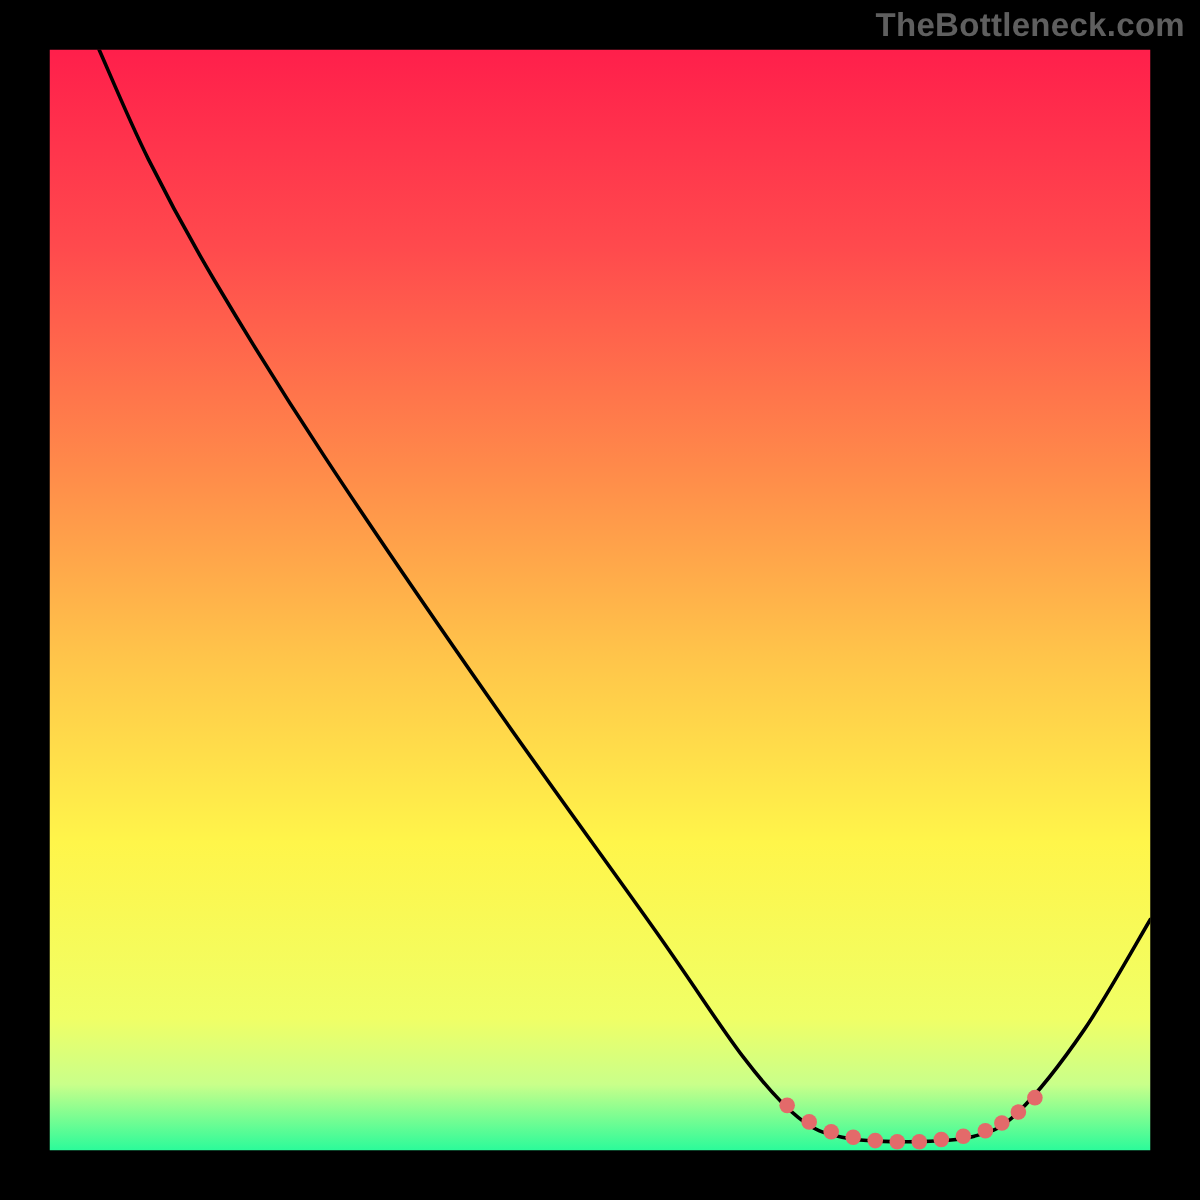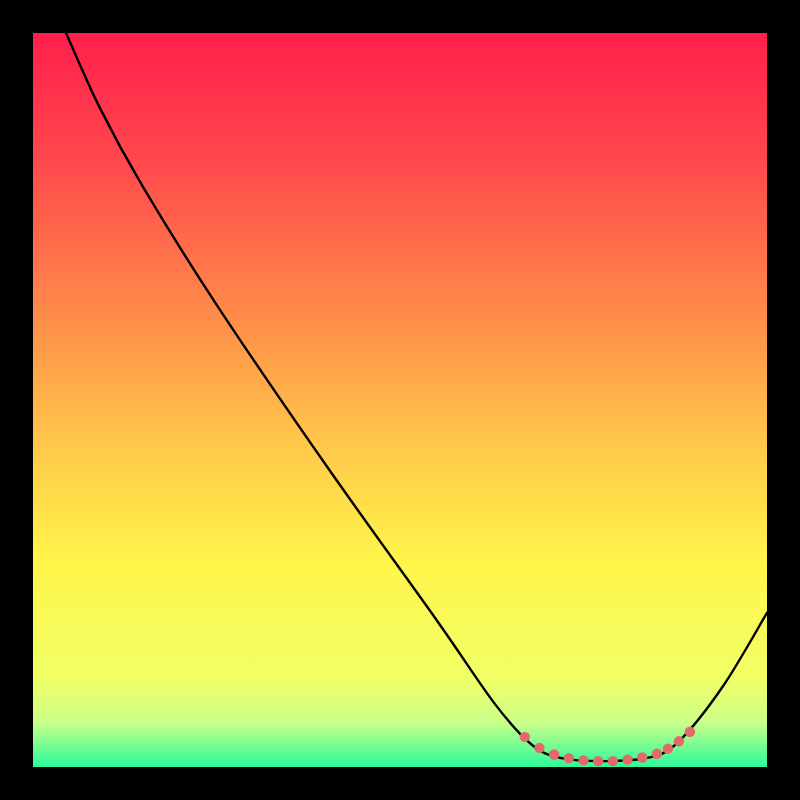--- a/index.html
+++ b/index.html
@@ -34,20 +34,21 @@
     top: 33px;
     width: 734px;
     height: 734px;
     display: block;
   }
 </style>
 </head>
 <body>
 
 <div class="frame">
+  <div class="watermark">TheBottleneck.com</div>
 
   <svg class="plot" viewBox="0 0 734 734" preserveAspectRatio="none">
     <defs>
       <linearGradient id="bg-grad" x1="0" y1="0" x2="0" y2="1">
       <stop offset="0%" stop-color="#ff1f4b"></stop>
           <stop offset="18%" stop-color="#ff4a4d"></stop>
           <stop offset="38%" stop-color="#ff8a4a"></stop>
           <stop offset="55%" stop-color="#ffc44a"></stop>
           <stop offset="72%" stop-color="#fff54a"></stop>
           <stop offset="88%" stop-color="#f0ff66"></stop>

